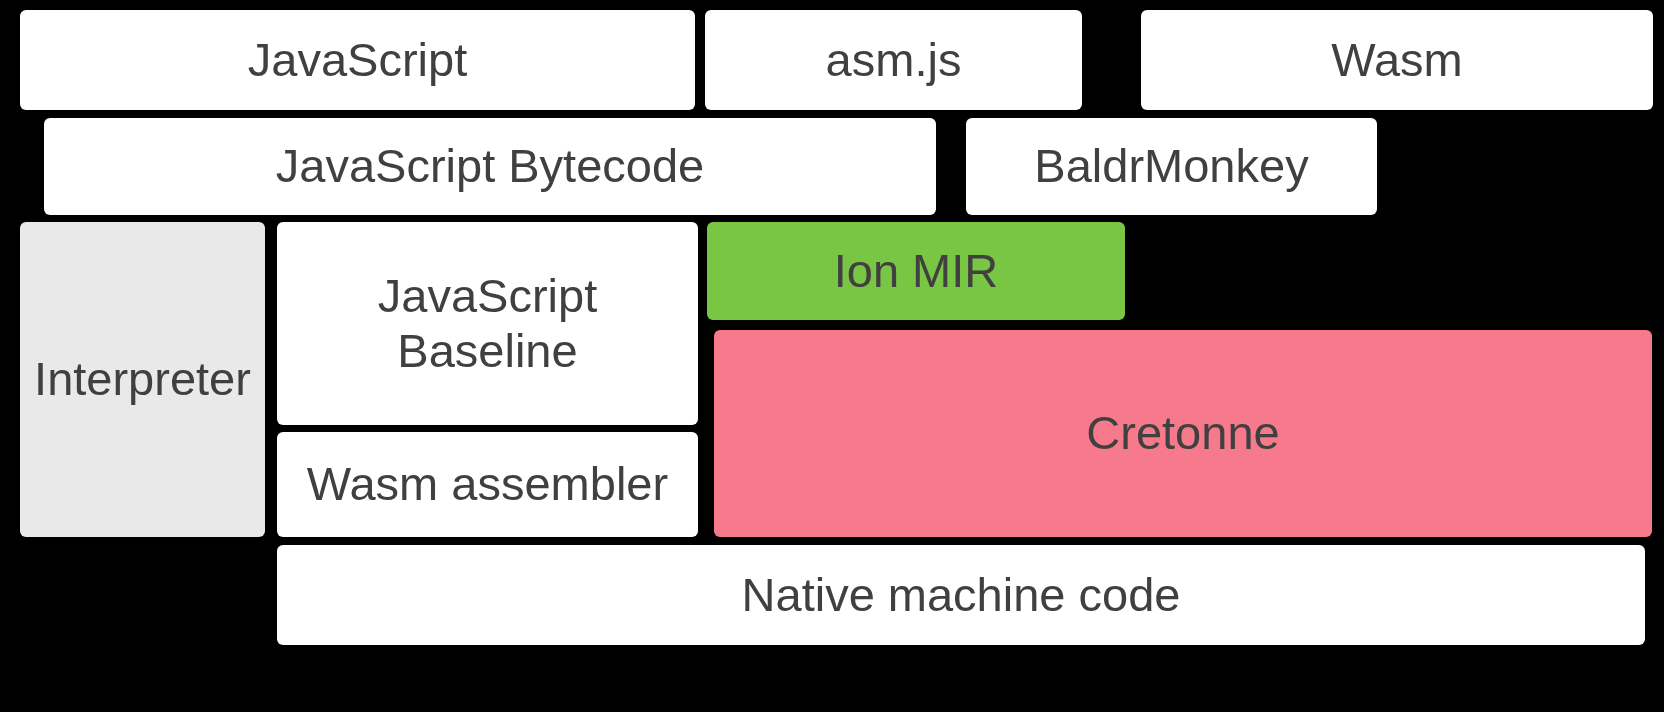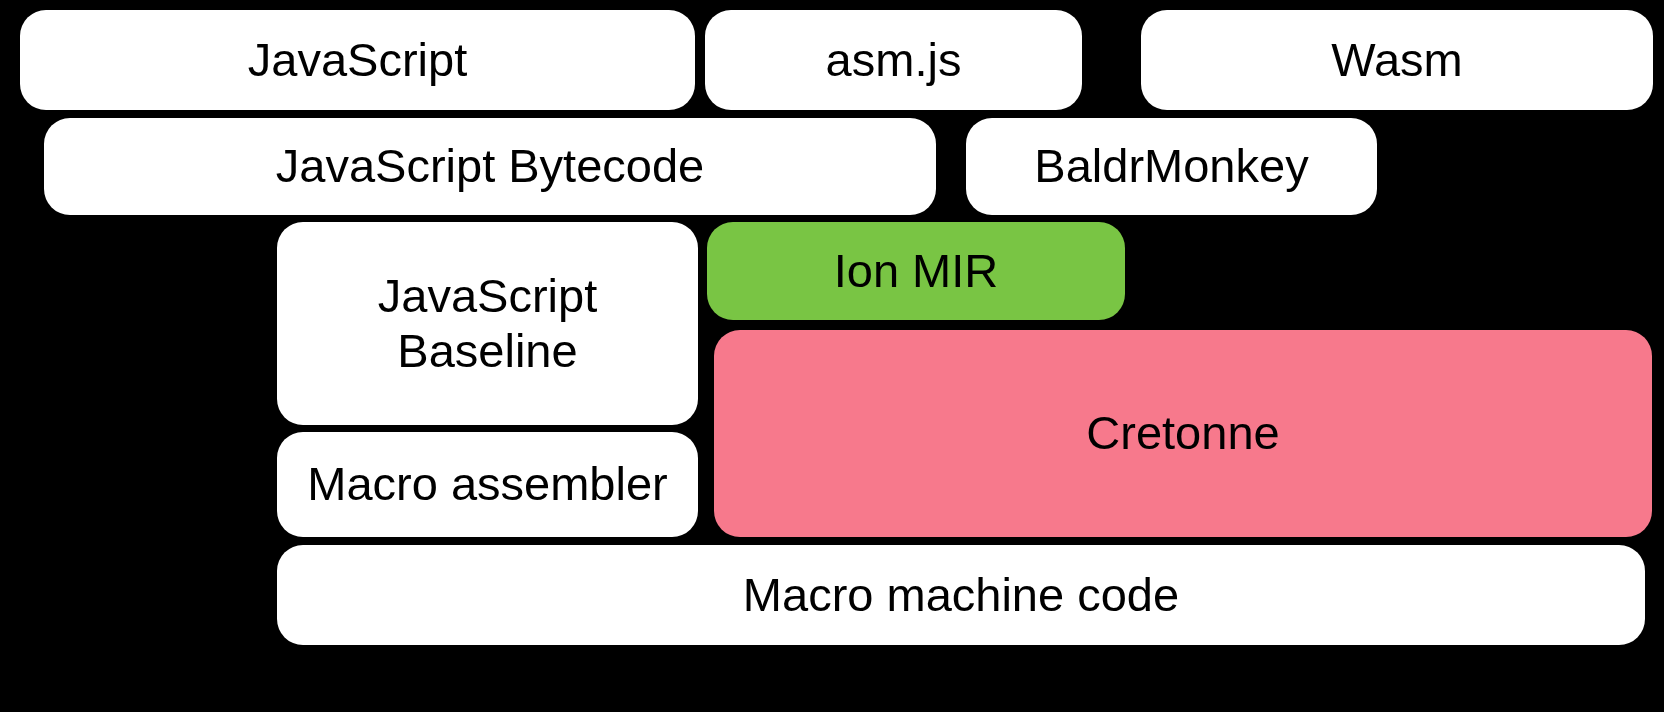--- a/index.html
+++ b/index.html
@@ -15,23 +15,23 @@
     overflow: hidden;
     font-family: "Liberation Sans", sans-serif;
   }
   .node {
     position: absolute;
     box-sizing: border-box;
     display: flex;
     align-items: center;
     justify-content: center;
     text-align: center;
-    color: #000000;
+    color: #404040;
     background: #ffffff;
-    border-radius: 26px;
+    border-radius: 6px;
     font-size: 47px;
     line-height: 1.15;
     letter-spacing: 0px;
     white-space: pre-line;
     user-select: none;
   }
   .node.gray   { background: #e9e9e9; }
   .node.green  { background: #79c544; }
   .node.pink   { background: #f7798c; }
 </style>
@@ -43,25 +43,26 @@
   <div class="node" style="left:20px; top:10px; width:675px; height:100px;">JavaScript</div>
 
   <div class="node" style="left:705px; top:10px; width:377px; height:100px;">asm.js</div>
 
   <div class="node" style="left:1133px; top:10px; width:512px; height:100px;margin-left:8px;">Wasm</div>
 
   <div class="node" style="left:20px; top:118px; width:892px; height:97px;margin-left:24px;">JavaScript Bytecode</div>
 
   <div class="node" style="left:922px; top:118px; width:411px; height:97px;margin-left:44px;">BaldrMonkey</div>
 
+  <div class="node gray" style="left:20px; top:222px; width:245px; height:315px;">Interpreter</div>
 
   <div class="node" style="left:277px; top:222px; width:421px; height:203px;">JavaScript
 Baseline</div>
 
-  <div class="node" style="left:277px; top:432px; width:421px; height:105px;">Macro assembler</div>
+  <div class="node" style="left:277px; top:432px; width:421px; height:105px;">Wasm assembler</div>
 
   <div class="node green" style="left:707px; top:222px; width:418px; height:98px;">Ion MIR</div>
 
   <div class="node pink" style="left:707px; top:330px; width:938px; height:207px;margin-left:7px;">Cretonne</div>
 
-  <div class="node" style="left:277px; top:545px; width:1368px; height:100px;">Macro machine code</div>
+  <div class="node" style="left:277px; top:545px; width:1368px; height:100px;">Native machine code</div>
 
 </div>
 
 </body></html>

